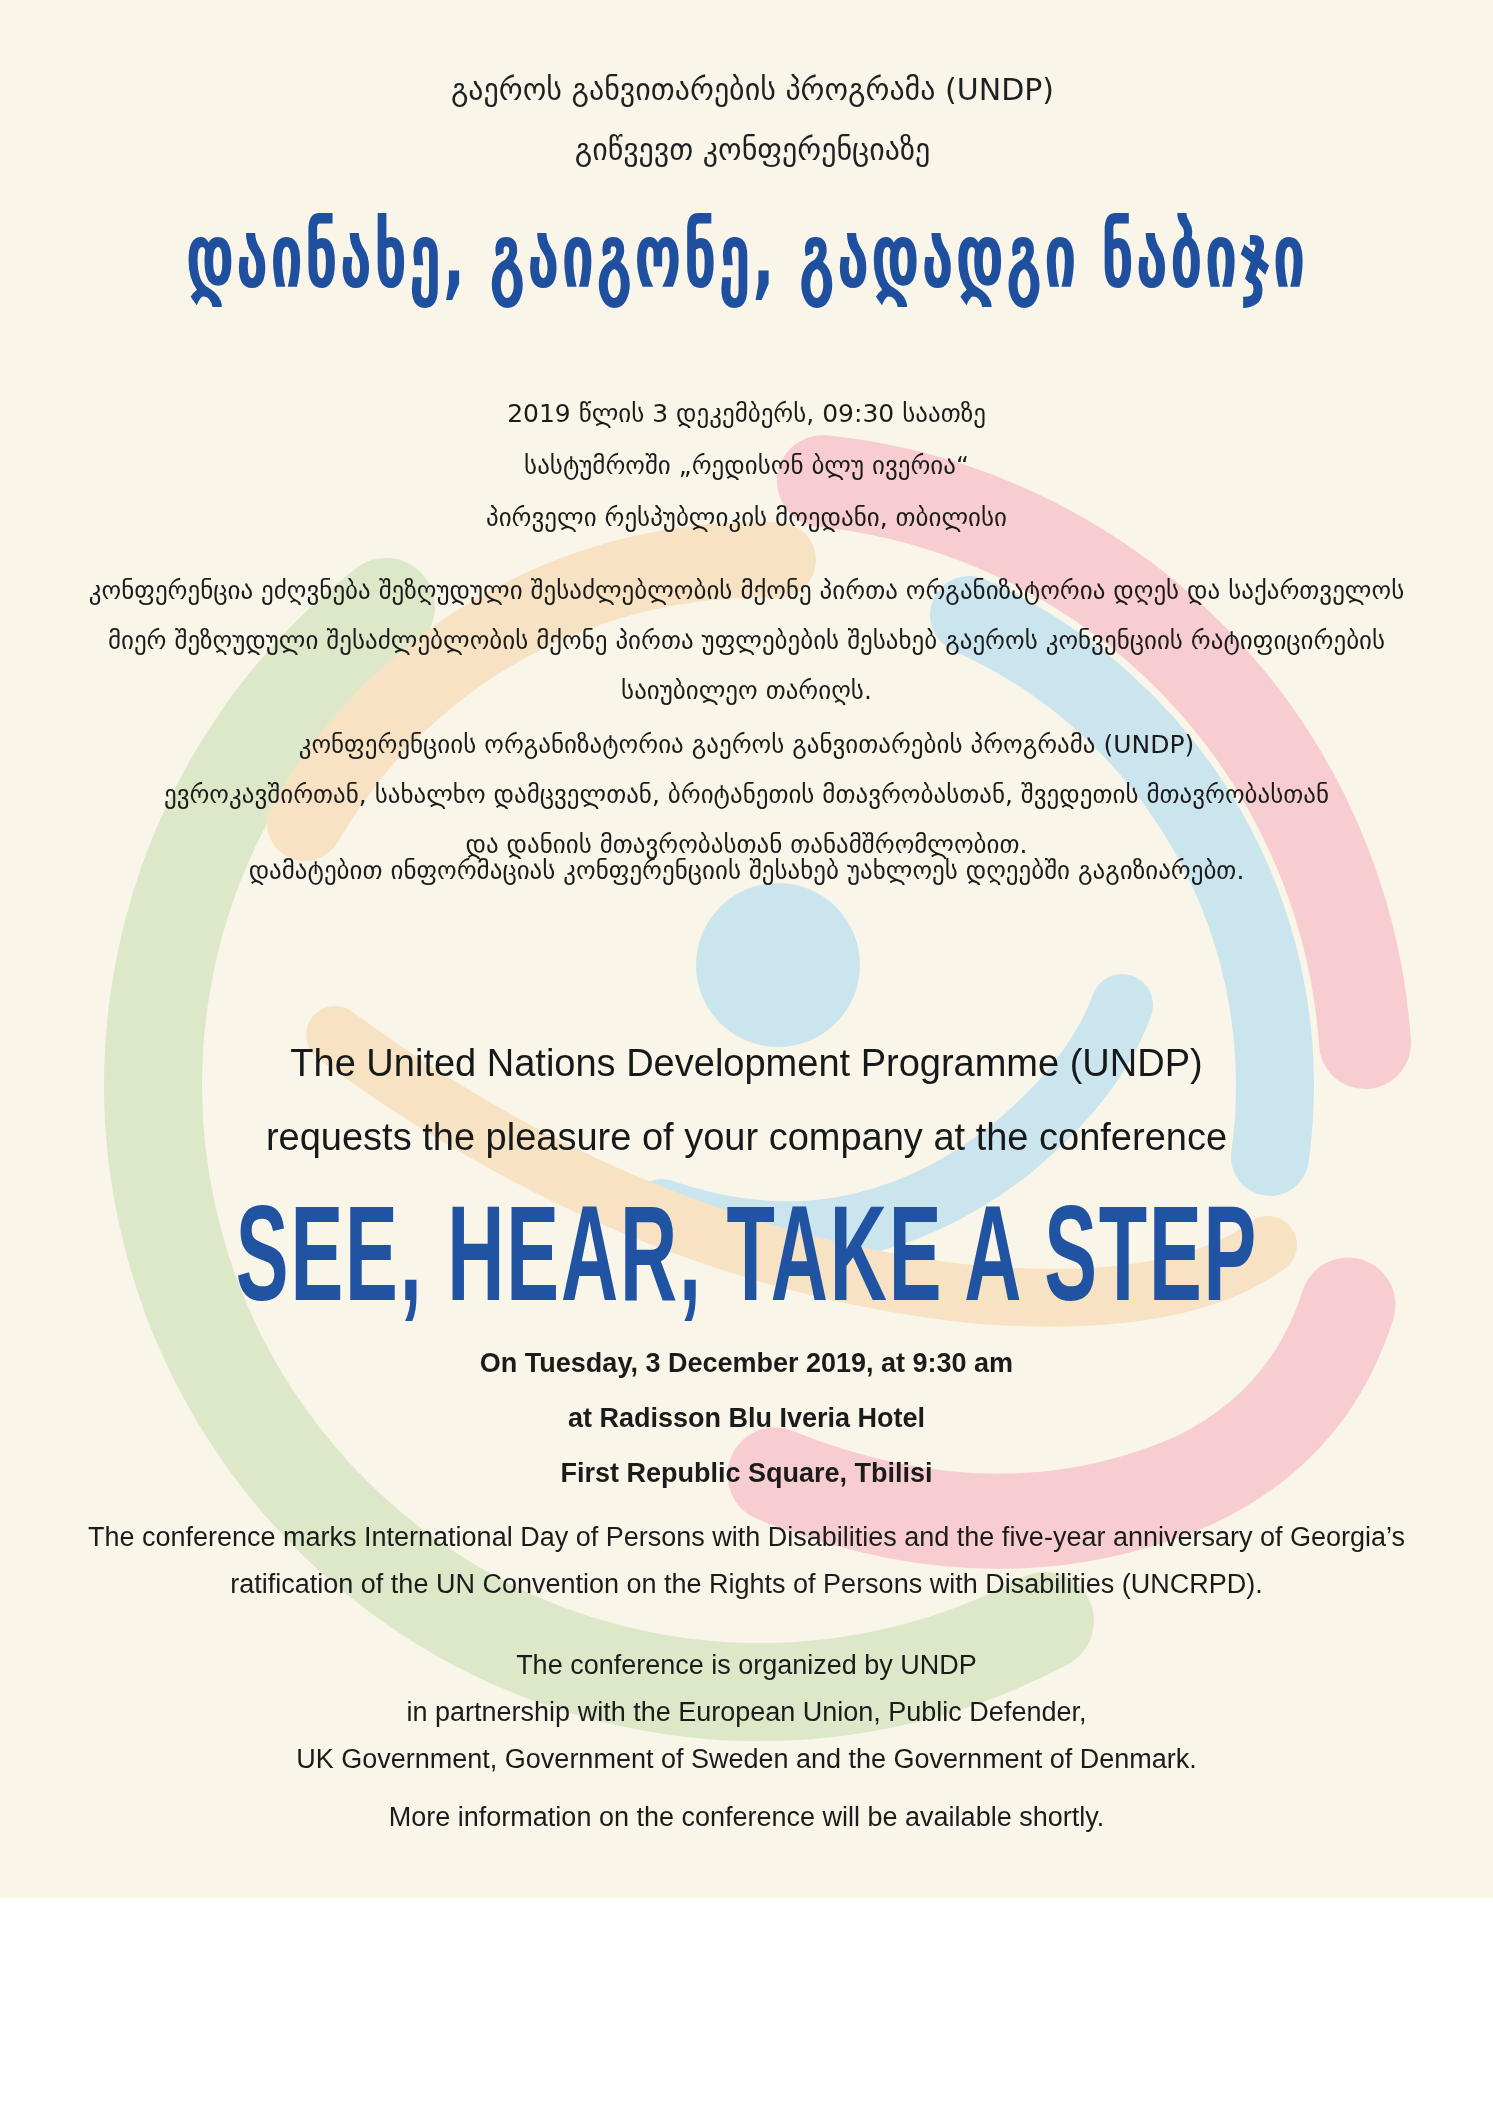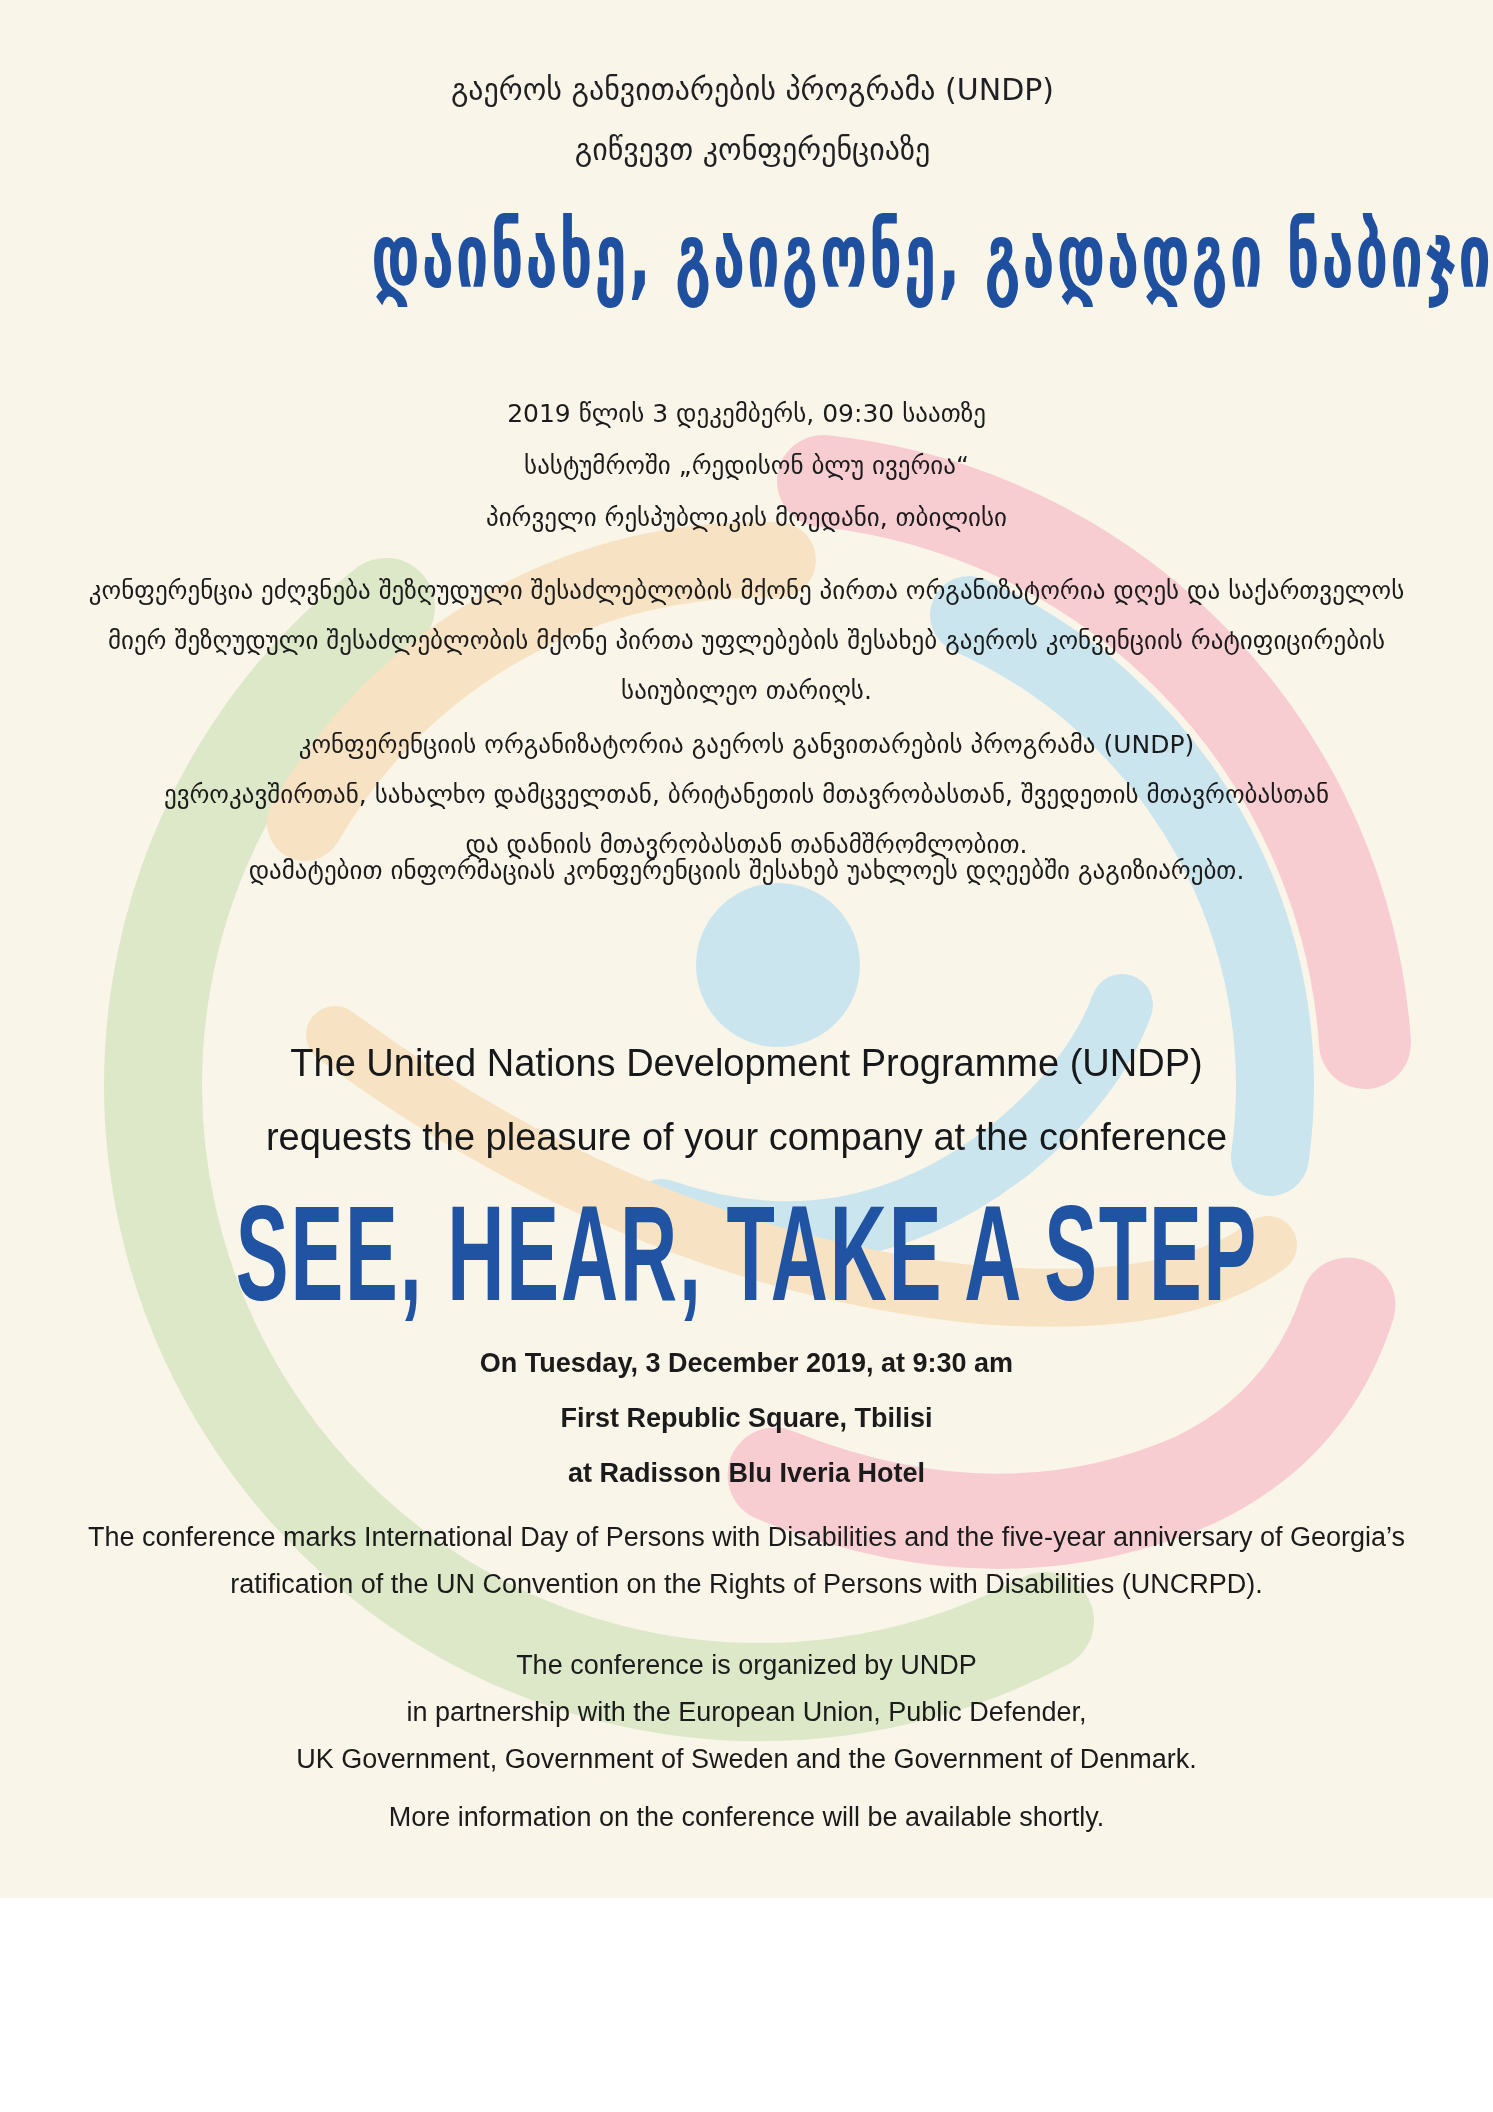--- a/index.html
+++ b/index.html
@@ -6,21 +6,21 @@
   .poster{
     position:relative;width:1493px;height:2112px;margin:0 auto;
     background:#faf5e9;overflow:hidden;
     font-family:"Liberation Sans","DejaVu Sans",sans-serif;color:#1b1b1b;
   }
   .watermark{position:absolute;left:0;top:0;width:1493px;height:2112px;z-index:0;}
   .layer{position:absolute;left:0;width:100%;z-index:1;}
   .line{white-space:nowrap;text-align:center;}
   .geo{font-family:"DejaVu Sans",sans-serif;}
   .geo-top{font-size:30px;color:#1f2023;margin-left:6px;}
-  .geo-title-wrap{top:188px;height:135px;display:flex;align-items:center;justify-content:flex-end;}
+  .geo-title-wrap{top:188px;height:135px;display:flex;align-items:center;justify-content:center;}
   .geo-title{
     font-family:"DejaVu Sans",sans-serif;font-weight:bold;font-size:58px;color:#1f509f;
     letter-spacing:2px;transform:scale(1,1.55);transform-origin:center center;white-space:nowrap;
   }
   .geo-dates{top:388px;font-weight:normal;font-size:25px;line-height:52px;}
   .geo-para{font-size:25px;line-height:50px;}
   .eng-intro{font-size:38px;color:#17181a;}
   .eng-title-wrap{top:1178px;height:150px;display:flex;align-items:center;justify-content:center;}
   .eng-title{
     font-weight:bold;font-size:132px;color:#2153a3;letter-spacing:3px;
@@ -87,22 +87,22 @@
 
   <div class="layer line eng-intro" style="top:1042px">The United Nations Development Programme (UNDP)</div>
   <div class="layer line eng-intro" style="top:1116px">requests the pleasure of your company at the conference</div>
 
   <div class="layer eng-title-wrap">
     <div class="eng-title">SEE, HEAR, TAKE A STEP</div>
   </div>
 
   <div class="layer eng-dates">
     <div class="line">On Tuesday, 3 December 2019, at 9:30 am</div>
+    <div class="line">at Radisson Blu Iveria Hotel</div>
     <div class="line">First Republic Square, Tbilisi</div>
-    <div class="line">at Radisson Blu Iveria Hotel</div>
   </div>
 
   <div class="layer eng-para" style="top:1514px">
     <div class="line">The conference marks International Day of Persons with Disabilities and the five-year anniversary of Georgia’s</div>
     <div class="line">ratification of the UN Convention on the Rights of Persons with Disabilities (UNCRPD).</div>
   </div>
 
   <div class="layer eng-para" style="top:1642px">
     <div class="line">The conference is organized by UNDP</div>
     <div class="line">in partnership with the European Union, Public Defender,</div>

